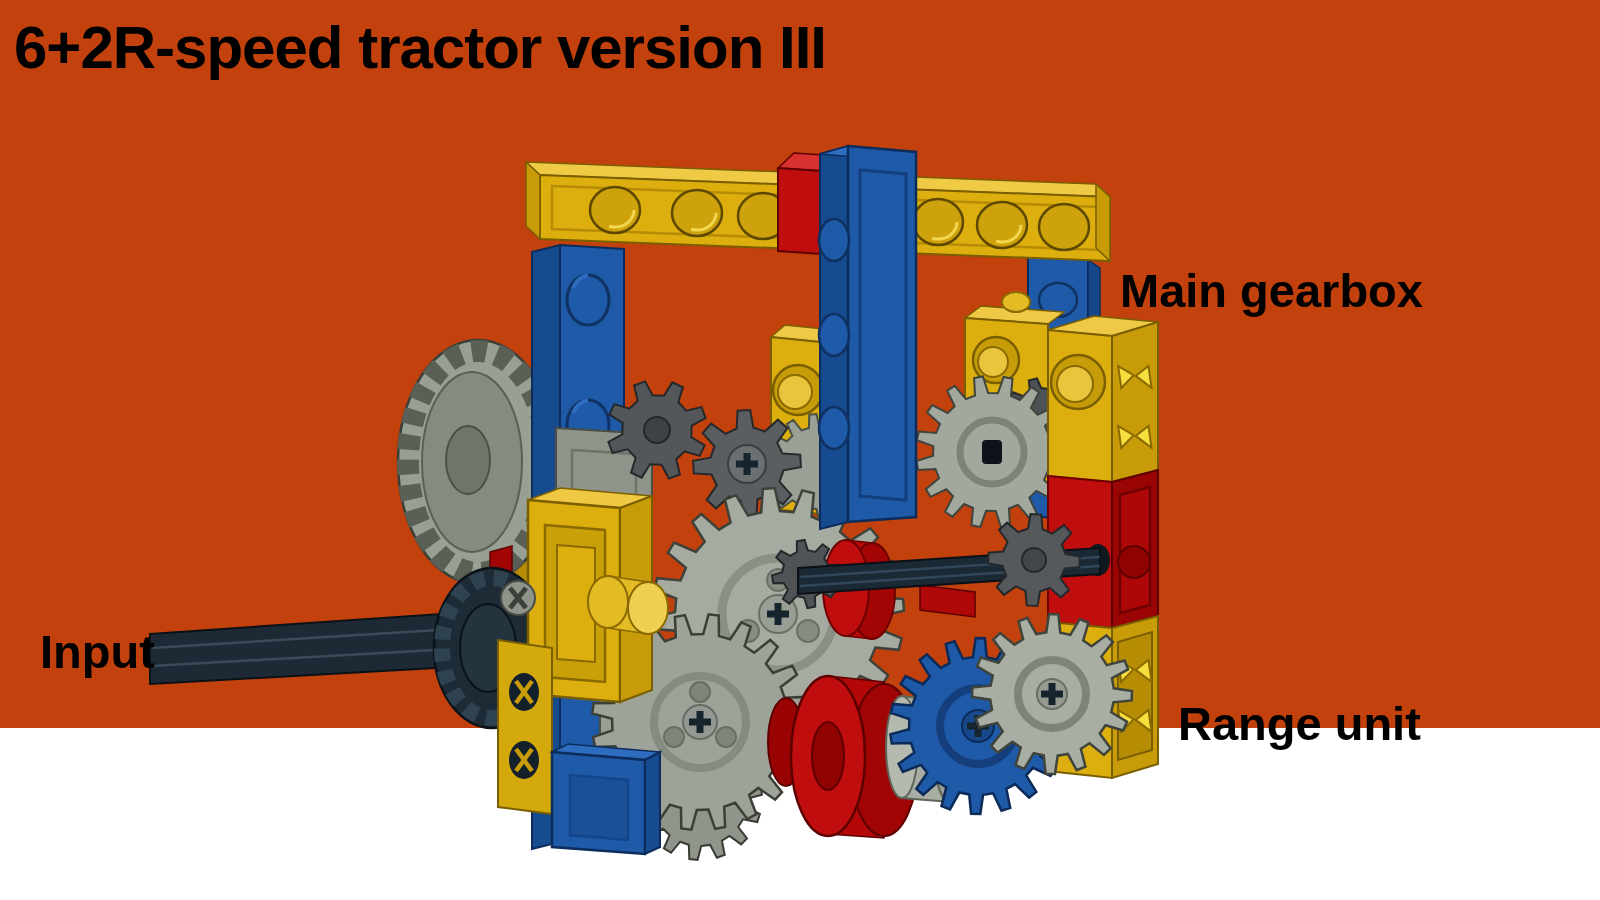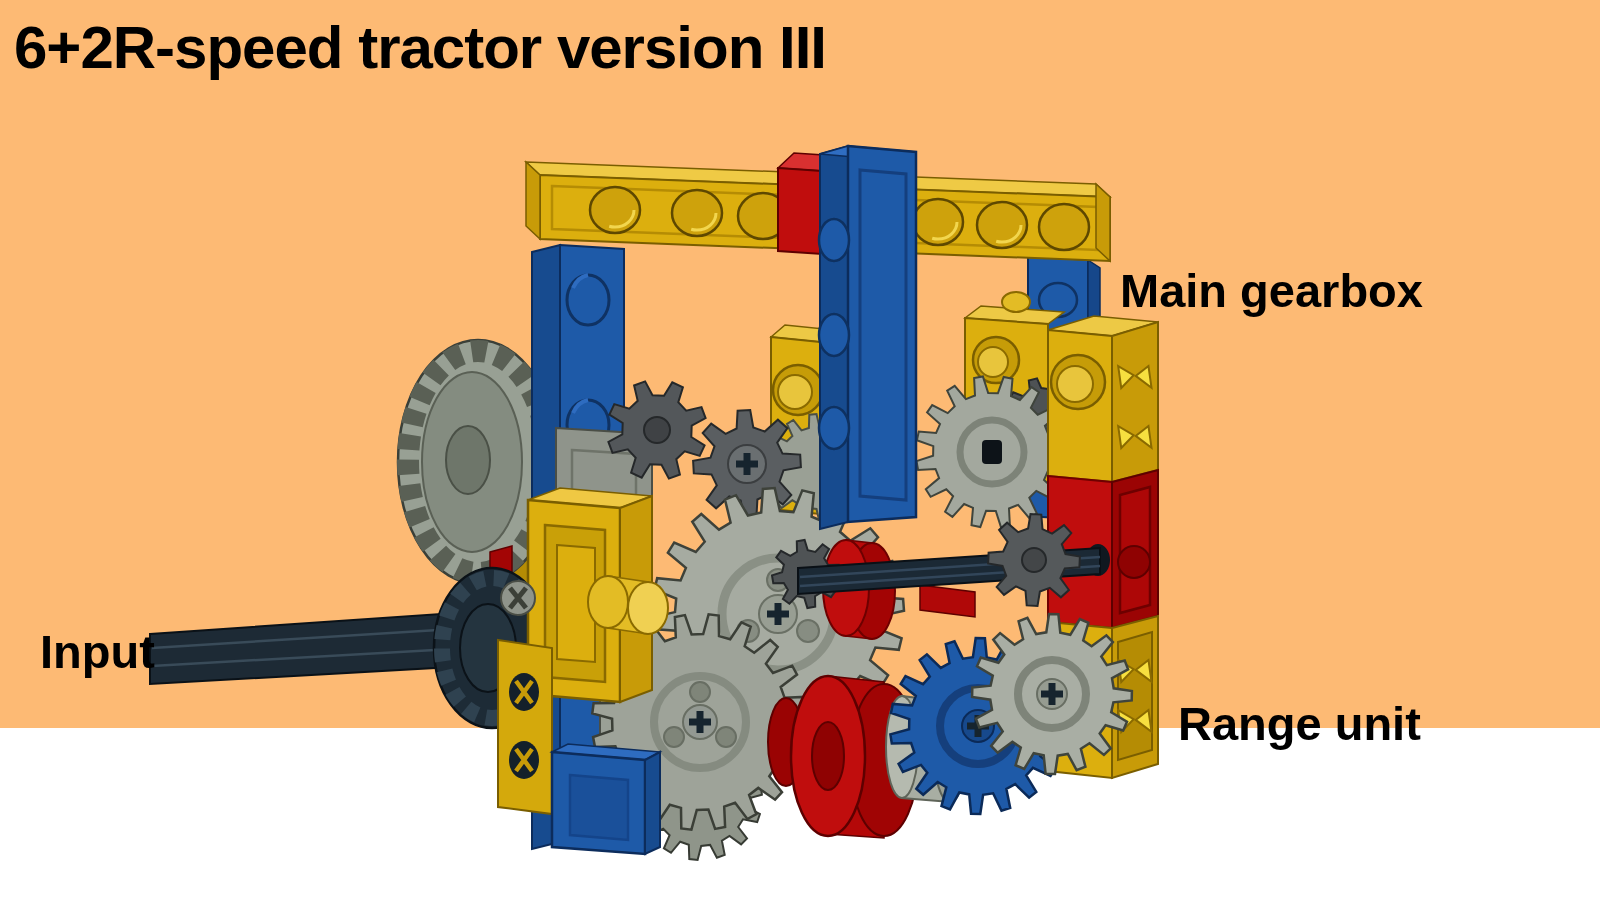--- a/index.html
+++ b/index.html
@@ -1,16 +1,16 @@
 <!DOCTYPE html>
 <html><head>
 <meta charset="utf-8">
 <style>
   html,body{margin:0;padding:0;background:#ffffff;width:1600px;height:900px;overflow:hidden;}
-  .stage{position:relative;width:1600px;height:728px;background:#fdba74;font-family:"Liberation Sans",sans-serif;}
+  .stage{position:relative;width:1600px;height:728px;background:#c2410c;font-family:"Liberation Sans",sans-serif;}
   svg{display:block;}
   text{font-family:"Liberation Sans","DejaVu Sans",sans-serif;font-weight:bold;fill:#000000;}
   .title-text{font-size:60px;letter-spacing:-1px;}
   .label-text{font-size:47px;}
 </style>
 </head>
 <body>
 
 <div class="stage">
 <svg width="1600" height="900" viewBox="0 0 1600 900">

